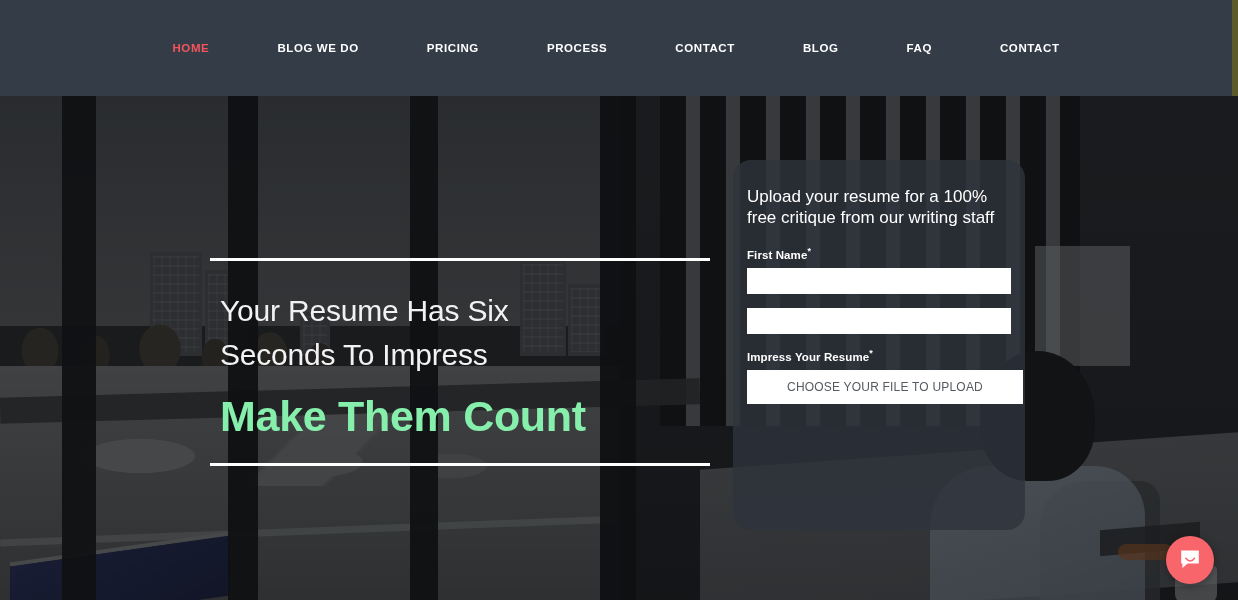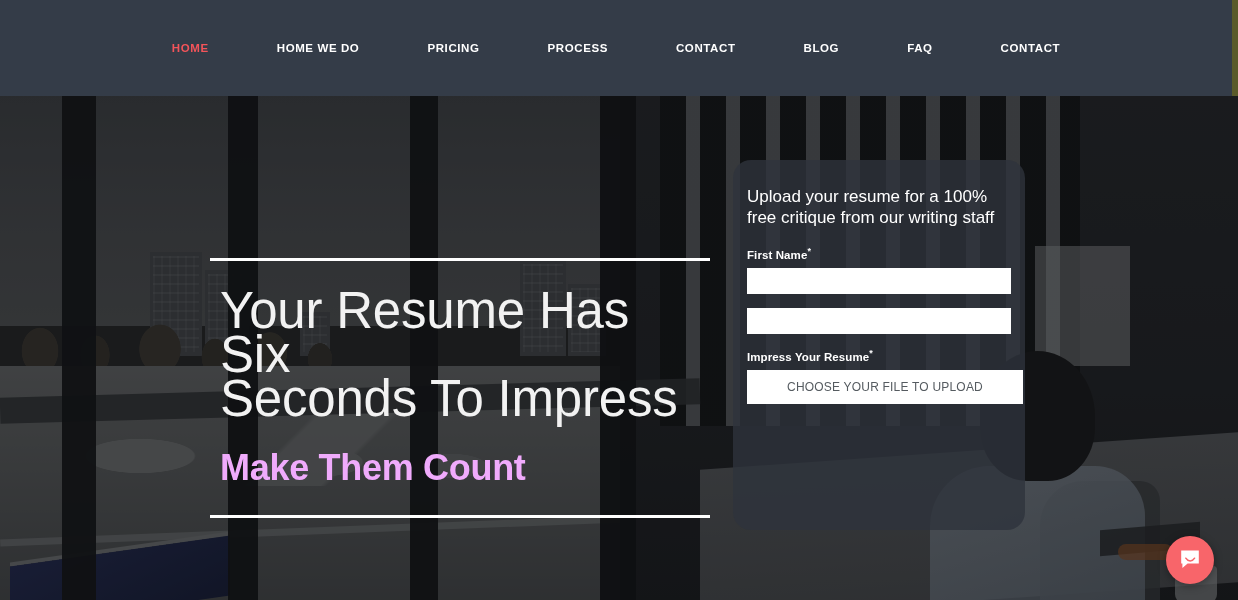--- a/index.html
+++ b/index.html
@@ -262,33 +262,33 @@
   .rule {
     width: 500px;
     height: 3px;
     background: #ffffff;
   }
   .headline-text {
     padding: 28px 0 24px 10px;
   }
   .headline-light {
     color: #f2f2f2;
-    font-size: 51px;
+    font-size: 30px;
     font-weight: 300;
     line-height: 44px;
     letter-spacing: -0.2px;
     white-space: pre-line;
   }
   .headline-bold {
-    color: #f0abfc;
-    font-size: 36px;
+    color: #86efac;
+    font-size: 43px;
     font-weight: bold;
     line-height: 46px;
     letter-spacing: -0.3px;
-    margin-top: 24px;
+    margin-top: 16px;
   }
 
   
   .form-panel {
     position: absolute;
     left: 733px;
     top: 64px;
     width: 292px;
     height: 370px;
     background: rgba(46,51,60,0.80);
@@ -376,21 +376,21 @@
   }
 </style>
 </head>
 <body>
 
 <div class="page">
 
   <div class="site-header">
     <nav class="nav">
       <a class="nav-item active" href="#">HOME</a>
-      <a class="nav-item" href="#">HOME WE DO</a>
+      <a class="nav-item" href="#">BLOG WE DO</a>
       <a class="nav-item" href="#">PRICING</a>
       <a class="nav-item" href="#">PROCESS</a>
       <a class="nav-item" href="#">CONTACT</a>
       <a class="nav-item" href="#">BLOG</a>
       <a class="nav-item" href="#">FAQ</a>
       <a class="nav-item" href="#">CONTACT</a>
     </nav>
   </div>
   <div class="page-edge"></div>
 

